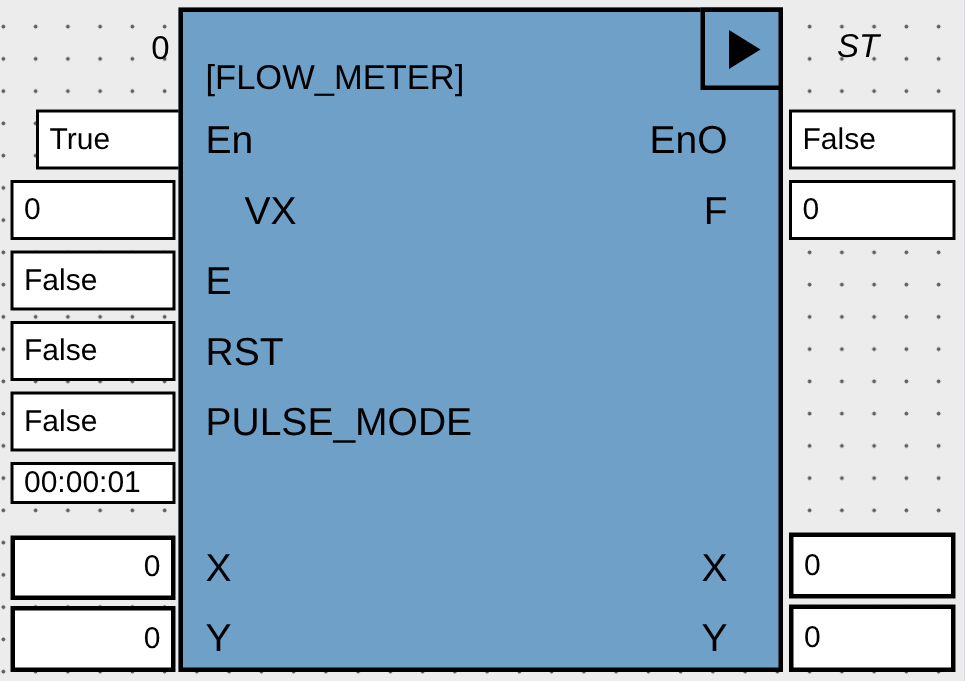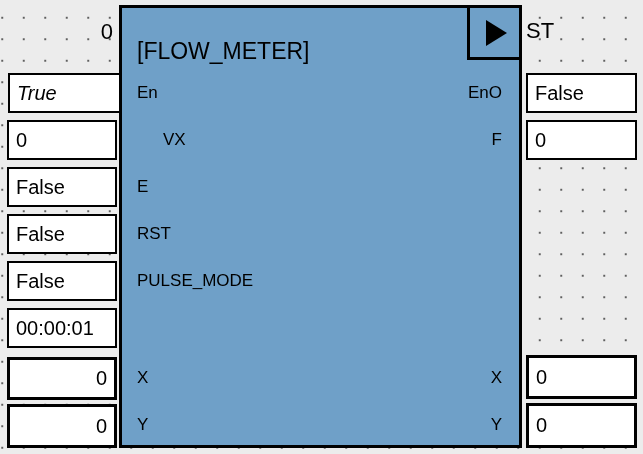--- a/index.html
+++ b/index.html
@@ -33,64 +33,64 @@
   }
   .play-tri{
     width:0;height:0;
     border-left:21px solid #000;
     border-top:13px solid transparent;
     border-bottom:13px solid transparent;
     margin-left:4px;
   }
   .pin{
     position:absolute;height:30px;line-height:30px;
-    font-size:17px;color:#000;white-space:nowrap;
+    font-size:26px;color:#000;white-space:nowrap;
   }
   .pin.left{left:15px;}
-  .pin.right{right:17px;text-align:left;}
+  .pin.right{right:34px;text-align:left;}
   .valbox{
     position:absolute;background:#fff;border:2px solid #000;
     font-size:20px;color:#000;
     display:flex;align-items:center;
     padding:0 7px;box-sizing:border-box;
     white-space:nowrap;overflow:hidden;
   }
   .valbox.thick{border-width:3px;}
   .valbox.right{justify-content:flex-end;}
   .floating-label{
     position:absolute;font-size:22px;color:#000;height:28px;line-height:28px;
     white-space:nowrap;
   }
   .instance-num{left:55px;top:18px;width:58px;text-align:right;}
-  .st-label{left:526px;top:17px;}
+  .st-label{left:558px;top:17px;font-style:italic;}
 </style>
 </head>
 <body>
 
 <div class="canvas">
 
   <div class="floating-label instance-num">0</div>
   <div class="floating-label st-label">ST</div>
 
-  <div class="valbox" style="left:8px;top:73px;width:134px;height:40px;font-style:italic;">
+  <div class="valbox" style="left:24px;top:73px;width:134px;height:40px;">
     <span>True</span>
   </div>
   <div class="valbox" style="left:7px;top:120px;width:110px;height:40px;">
     <span>0</span>
   </div>
   <div class="valbox" style="left:7px;top:167px;width:110px;height:40px;">
     <span>False</span>
   </div>
   <div class="valbox" style="left:7px;top:214px;width:110px;height:40px;">
     <span>False</span>
   </div>
   <div class="valbox" style="left:7px;top:261px;width:110px;height:40px;">
     <span>False</span>
   </div>
-  <div class="valbox" style="left:7px;top:308px;width:110px;height:40px;text-align:center;">
+  <div class="valbox" style="left:7px;top:308px;width:110px;height:28px;text-align:center;">
     <span>00:00:01</span>
   </div>
   <div class="valbox thick right" style="left:7px;top:357px;width:110px;height:43px;">
     <span>0</span>
   </div>
   <div class="valbox thick right" style="left:7px;top:404px;width:110px;height:44px;">
     <span>0</span>
   </div>
 
   <div class="valbox" style="left:526px;top:73px;width:111px;height:40px;">

